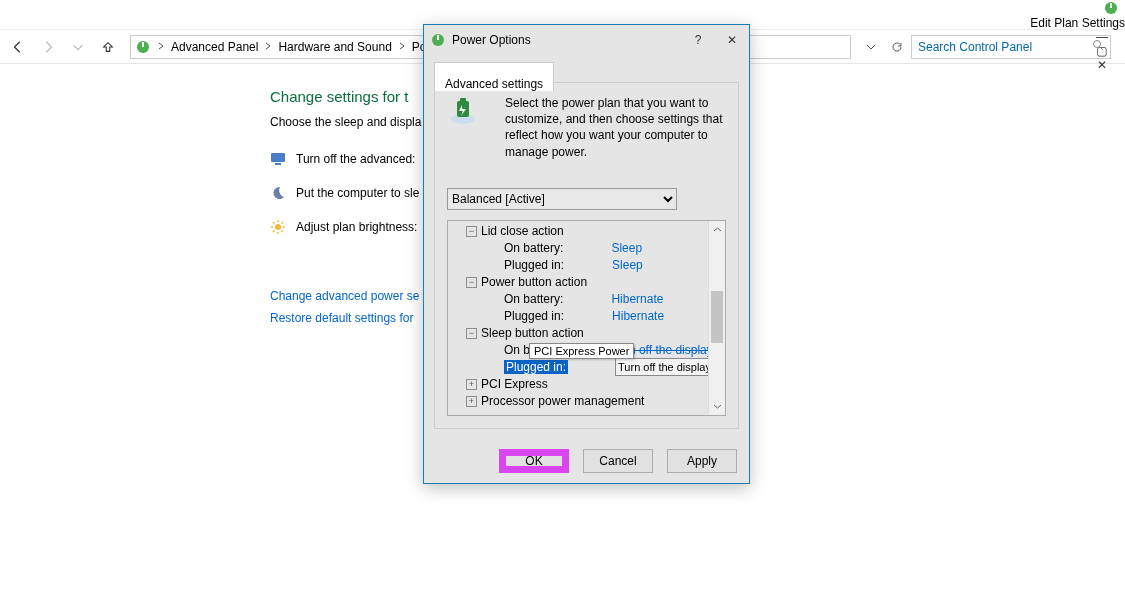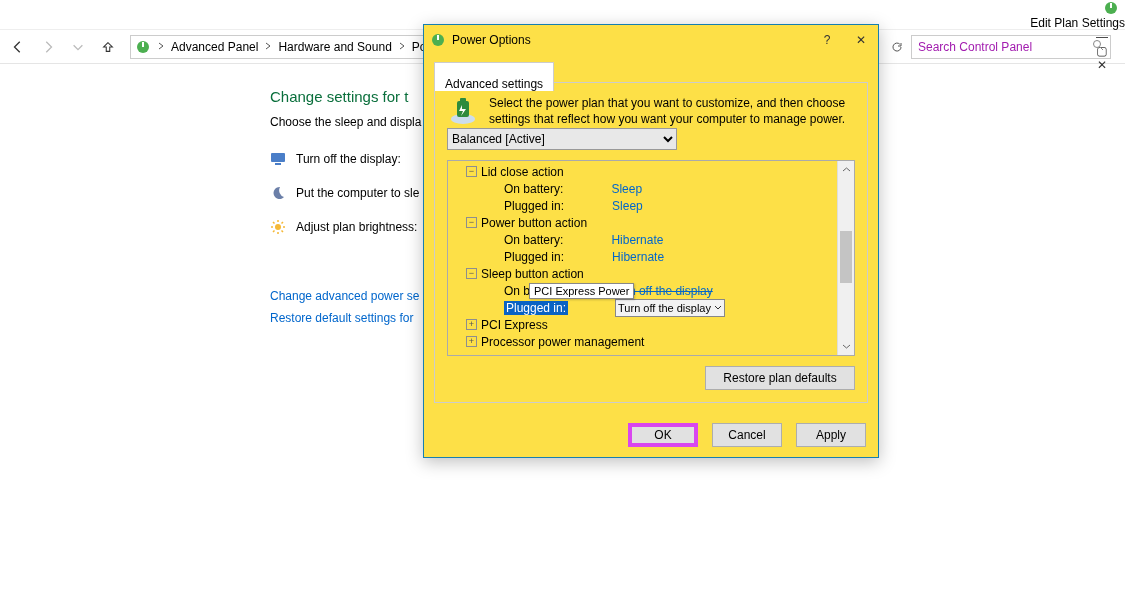--- a/index.html
+++ b/index.html
@@ -17,44 +17,44 @@
 .nav-arrow { width:28px; height:28px; display:flex; align-items:center; justify-content:center; color:#555; }
 .nav-arrow.disabled { color:#bbb; }
 .nav-arrow svg { width:14px; height:14px; }
 
 .addr { flex:1; height:24px; border:1px solid #ccc; display:flex; align-items:center; margin:0 6px; }
 .addr .sm-icon { width:16px; height:16px; margin:0 4px; }
 .crumb { padding:0 4px; height:100%; display:flex; align-items:center; }
 .crumb-sep { padding:0 2px; color:#555; font-size:10px;}
 .crumb-sep svg{width:8px;height:8px;}
 .addr-btn { width:24px; height:22px; display:flex; align-items:center; justify-content:center; color:#555;}
-.searchbox { width:200px; height:24px; border:1px solid #ccc; display:flex; align-items:center; padding:0 6px; color:#a21caf; margin-right:10px;}
+.searchbox { width:200px; height:24px; border:1px solid #ccc; display:flex; align-items:center; padding:0 6px; color:#0369a1; margin-right:10px;}
 .searchbox .sicon{margin-left:auto;}
 
 .content { padding:24px 0 0 270px; }
 h1.plan { color:#0a6f3c; font-weight:400; font-size:15px; margin:0 0 10px 0;}
 .desc { font-size:12px; margin-bottom:22px; }
 .opt-row { display:flex; align-items:center; gap:10px; margin:18px 0; }
 .opt-row .ico { width:16px; height:16px; }
 .link { color:#0066cc; font-size:12px; margin:8px 0; cursor:pointer; }
 .bottom-buttons { position:absolute; left:0; right:0; top:410px; height:48px; border-top:1px solid #ddd; background:#f7f7f7; display:flex; justify-content:flex-end; align-items:center; padding-right:280px;}
 .wbtn { width:80px; height:24px; border:1px solid #adadad; background:#e1e1e1; margin-left:8px; font-size:12px; display:flex; align-items:center; justify-content:center;}
 
 
-.dialog { position:absolute; left:423px; top:24px; width:456px; background:#fde047; border:1px solid #177fb0; box-shadow:0 4px 16px rgba(0,0,0,.25);}
+.dialog { position:absolute; left:423px; top:24px; width:327px; background:#e5e5e5; border:1px solid #177fb0; box-shadow:0 4px 16px rgba(0,0,0,.25);}
 .dlg-title { height:30px; display:flex; align-items:center; padding-left:6px; }
 .dlg-title .icon { width:16px;height:16px;margin-right:6px;}
 .dlg-title .t { font-size:12px; }
 .dlg-title .spacer{flex:1;}
 .dlg-title .hbtn{width:34px;height:30px;display:flex;align-items:center;justify-content:center;color:#333;}
 .dlg-body{padding:6px 10px 10px 10px;}
 .tabstrip{height:22px;border-bottom:1px solid #ccc;display:flex;}
 .tab{border:1px solid #ccc;border-bottom:none;background:#fff;padding:14px 10px;font-size:12px;position:relative;top:1px;}
 .tabpane{border:1px solid #ccc;border-top:none;padding:12px;}
-.infobox{display:flex;gap:10px;margin-bottom:1px;}
+.infobox{display:flex;gap:26px;margin-bottom:28px;}
 .infobox .bicon{width:32px;height:32px;flex:none;}
 .infobox .txt{font-size:12px;line-height:1.35;}
 select.planselect{width:230px;height:22px;font-size:12px;background:#e8e8e8;border:1px solid #999;}
 
 .tree { border:1px solid #aaa; height:196px; margin-top:10px; overflow:hidden; position:relative; font-size:12px;}
 .tree-inner{padding:2px 0;}
 .node{white-space:nowrap;}
 .node .row{display:flex;align-items:center;height:17px;}
 .node .exp{width:11px;height:11px;border:1px solid #8e8e8e;display:flex;align-items:center;justify-content:center;font-size:9px;line-height:1;color:#555;margin-right:4px;flex:none;}
 .ind1{padding-left:18px;} .ind3{padding-left:56px;}
@@ -68,21 +68,21 @@
 .vscroll{position:absolute;right:0;top:0;bottom:0;width:17px;background:#f0f0f0;border-left:1px solid #ddd;}
 .vscroll .sbtn{height:17px;display:flex;align-items:center;justify-content:center;color:#666;}
 .vscroll .thumb{position:absolute;left:2px;right:2px;top:70px;height:52px;background:#c4c4c4;}
 .tooltip{position:absolute;left:81px;top:122px;background:#fff;border:1px solid #888;padding:1px 4px;font-size:11px;box-shadow:1px 1px 2px rgba(0,0,0,.2);}
 
 .restore-row{display:flex;justify-content:flex-end;margin-top:10px;}
 .restore-row .wbtn{width:150px;}
 
 .dlg-buttons{display:flex;justify-content:flex-end;gap:6px;padding:10px 12px;}
 .dlg-buttons .wbtn{width:70px;}
-.dlg-buttons .wbtn.default{border:4px solid #d946ef;}
+.dlg-buttons .wbtn.default{border:7px solid #d946ef;}
 </style>
 </head>
 <body>
 
 <div class="window">
 
   <div class="titlebar">
     <span class="icon">
       <svg viewBox="0 0 16 16">
           <circle cx="8" cy="8" r="6" fill="#4caf50"></circle>
@@ -164,21 +164,21 @@
 
   <div class="content">
     <h1 class="plan">Change settings for t</h1>
     <div class="desc">Choose the sleep and displa</div>
 
     <div class="opt-row">
       <span class="ico"><svg viewBox="0 0 16 16">
             <rect x="1" y="2" width="14" height="9" rx="1" fill="#4a7ec8"></rect>
             <rect x="5" y="12" width="6" height="2" fill="#4a7ec8"></rect>
           </svg></span>
-      <span>Turn off the display:</span>
+      <span>Turn off the advanced:</span>
     </div>
     <div class="opt-row">
       <span class="ico"><svg viewBox="0 0 16 16">
             <path d="M10 2a6 6 0 1 0 4 10 7 7 0 0 1-4-10z" fill="#6b7fa8"></path>
           </svg></span>
       <span>Put the computer to sle</span>
     </div>
     <div class="opt-row">
       <span class="ico"><svg viewBox="0 0 16 16">
             <circle cx="8" cy="8" r="3" fill="#f5b836"></circle>
@@ -320,23 +320,20 @@
               </div>
             <div class="thumb"></div>
             <div class="sbtn" style="position:absolute;bottom:0;left:0;right:0">
                 <svg width="9" height="9" viewBox="0 0 9 9">
                   <path d="M1 3l3.5 3L8 3" stroke="#666" fill="none"></path>
                 </svg>
               </div>
           </div>
         </div>
 
-        <div class="restore-row">
-          <div class="wbtn">Restore plan defaults</div>
-        </div>
       </div>
     </div>
 
     <div class="dlg-buttons">
       <div class="wbtn default">OK</div>
       <div class="wbtn">Cancel</div>
       <div class="wbtn">Apply</div>
     </div>
   </div>
 </div>

